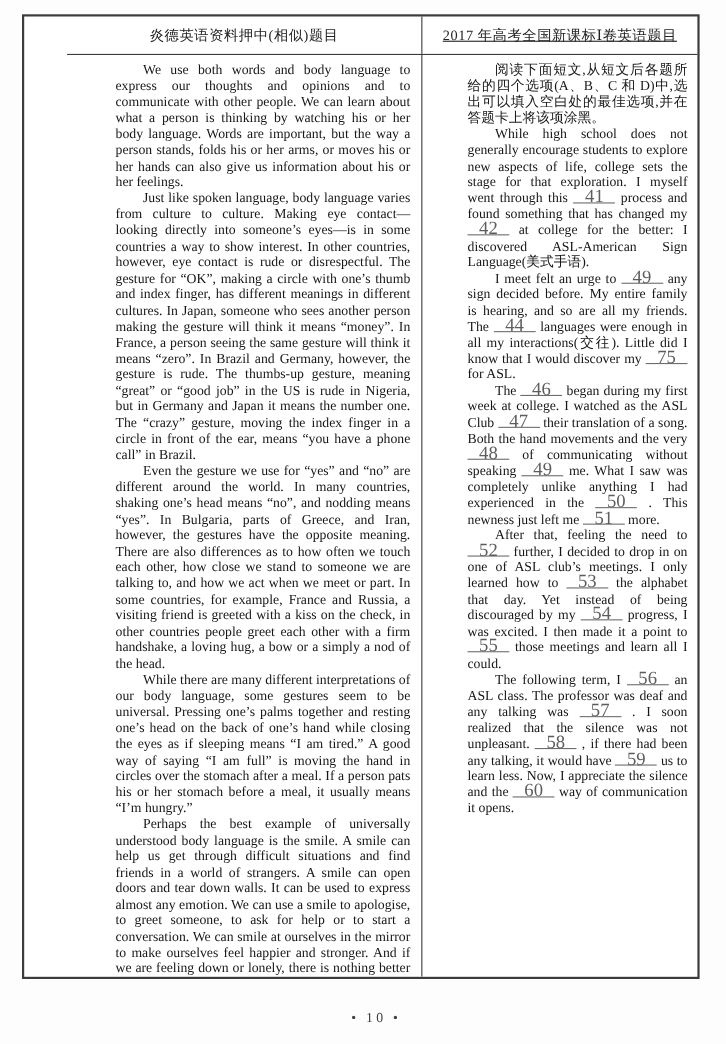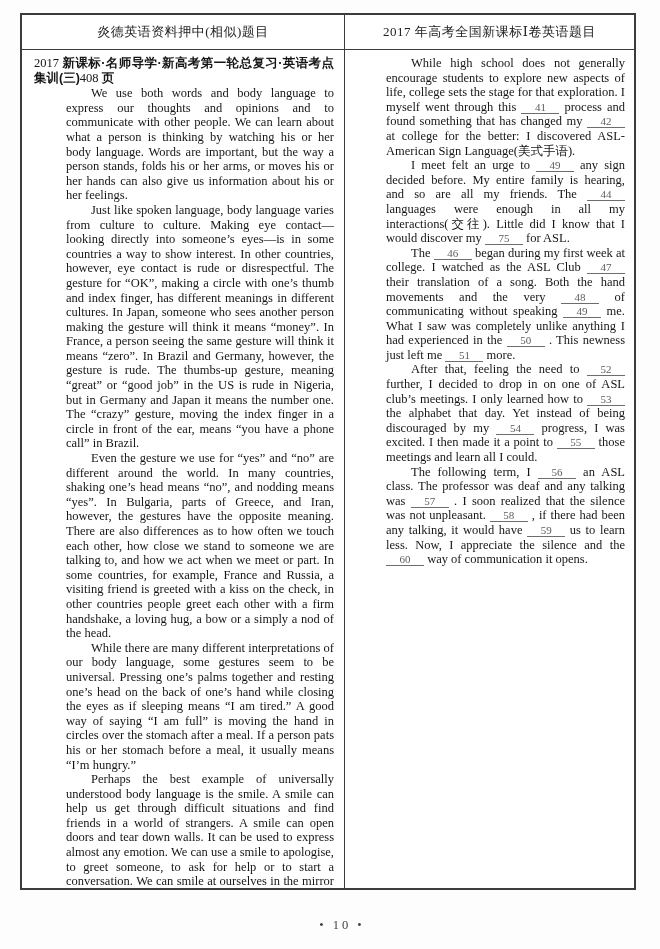--- a/index.html
+++ b/index.html
@@ -8,31 +8,31 @@
     width:660px; height:949px; position:relative;
     font-family:"Liberation Serif","DejaVu Serif",serif;
     color:#1b1b1b;
     -webkit-font-smoothing:antialiased;
   }
   .sheet { position:absolute; inset:0; background:#fdfdfd; }
 
   .doc-table {
     position:absolute; left:20px; top:13px; width:616px; height:877px;
     border:2px solid #3c3c3c; background:#fff;
-    display:flex; flex-direction:column;
+    display:flex; flex-direction:column;padding-left:39px;
   }
   .doc-header {
     display:flex; height:35px; border-bottom:1.5px solid #3c3c3c; flex:0 0 auto;
   }
   .header-cell {
     display:flex; align-items:center; justify-content:center;
     font-size:13px; color:#222; letter-spacing:0.5px;
   }
   .header-cell.left  { width:323px; border-right:1.5px solid #3c3c3c; }
-  .header-cell.right { flex:1; }
+  .header-cell.right { flex:1;text-decoration:underline; }
 
   .doc-body { display:flex; flex:1; overflow:hidden; }
   .col { overflow:hidden; }
   .col-left  { width:323px; border-right:1.5px solid #3c3c3c; padding:6px 10px 0 12px; }
   .col-right { flex:1; padding:6px 9px 0 9px; }
 
   .title, .para {
     font-size:12.5px; line-height:14.6px; text-align:justify; color:#161616;
   }
   .title { margin-bottom:1px; }
@@ -43,51 +43,51 @@
     font-weight:bold;
   }
   .seg-num  { font-family:"Liberation Serif","DejaVu Serif",serif; font-weight:normal; }
   .seg-kai  { font-style:italic; font-weight:normal; }
   .seg-u    { text-underline-offset:2px; }
 
   .blank {
     display:inline-block; min-width:38px; padding:0 3px;
     text-align:center; text-indent:0;
     border-bottom:1.2px solid #6d6d6d;
-    font-size:11px; line-height:11px; color:#5d5d5d;
+    font-size:17px; line-height:11px; color:#5d5d5d;
     vertical-align:baseline;
   }
 
   .page-number {
     position:absolute; left:12px; top:918px; width:100%;
     text-align:center; font-size:12.5px; color:#3f3f3f; letter-spacing:3px;
   }
 </style>
 </head>
 <body>
 
 <div class="sheet">
   <div class="doc-table">
     <div class="doc-header">
       <div class="header-cell left">炎德英语资料押中(相似)题目</div>
       <div class="header-cell right">2017 年高考全国新课标Ⅰ卷英语题目</div>
     </div>
     <div class="doc-body">
       <div class="col col-left">
-        <p class="title"><span class="seg-num">2017 </span><span class="seg-bold">新课标·名师导学·新高考第一轮总复习·英语考点集训(三)</span><span class="seg-num">408 </span><span class="seg-bold">页</span></p>
         <div>
             <p class="para"><span>We use both words and body language to express our thoughts and opinions and to communicate with other people. We can learn about what a person is thinking by watching his or her body language. Words are important, but the way a person stands, folds his or her arms, or moves his or her hands can also give us information about his or her feelings.</span></p>
             <p class="para"><span>Just like spoken language, body language varies from culture to culture. Making eye contact—looking directly into someone’s eyes—is in some countries a way to show interest. In other countries, however, eye contact is rude or disrespectful. The gesture for “OK”, making a circle with one’s thumb and index finger, has different meanings in different cultures. In Japan, someone who sees another person making the gesture will think it means “money”. In France, a person seeing the same gesture will think it means “zero”. In Brazil and Germany, however, the gesture is rude. The thumbs-up gesture, meaning “great” or “good job” in the US is rude in Nigeria, but in Germany and Japan it means the number one. The “crazy” gesture, moving the index finger in a circle in front of the ear, means “you have a phone call” in Brazil.</span></p>
             <p class="para"><span>Even the gesture we use for “yes” and “no” are different around the world. In many countries, shaking one’s head means “no”, and nodding means “yes”. In Bulgaria, parts of Greece, and Iran, however, the gestures have the opposite meaning. There are also differences as to how often we touch each other, how close we stand to someone we are talking to, and how we act when we meet or part. In some countries, for example, France and Russia, a visiting friend is greeted with a kiss on the check, in other countries people greet each other with a firm handshake, a loving hug, a bow or a simply a nod of the head.</span></p>
             <p class="para"><span>While there are many different interpretations of our body language, some gestures seem to be </span><span class="seg-u">universal</span><span>. Pressing one’s palms together and resting one’s head on the back of one’s hand while closing the eyes as if sleeping means “I am tired.” A good way of saying “I am full” is moving the hand in circles over the stomach after a meal. If a person pats his or her stomach before a meal, it usually means “I’m hungry.”</span></p>
             <p class="para"><span>Perhaps the best example of universally understood body language is the smile. A smile can help us get through difficult situations and find friends in a world of strangers. A smile can open doors and tear down walls. It can be used to express almost any emotion. We can use a smile to apologise, to greet someone, to ask for help or to start a conversation. We can smile at ourselves in the mirror to make ourselves feel happier and stronger. And if we are feeling down or lonely, there is nothing better than to see the smiling face of a good friend.</span></p>
           </div>
       </div>
       <div class="col col-right">
         <div>
+            <p class="para"><span>阅读下面短文,从短文后各题所给的四个选项(A、B、C 和 D)中,选出可以填入空白处的最佳选项,并在答题卡上将该项涂黑。</span></p>
             <p class="para"><span>While high school does not generally encourage students to explore new aspects of life, college sets the stage for that exploration. I myself went through this </span><span class="blank">41</span><span> process and found something that has changed my </span><span class="blank">42</span><span> at college for the better: I discovered ASL-American Sign Language(美式手语).</span></p>
             <p class="para"><span>I meet felt an urge to </span><span class="blank">49</span><span> any sign decided before. My entire family is hearing, and so are all my friends. The </span><span class="blank">44</span><span> languages were enough in all my interactions(交往). Little did I know that I would discover my </span><span class="blank">75</span><span> for ASL.</span></p>
             <p class="para"><span>The </span><span class="blank">46</span><span> began during my first week at college. I watched as the ASL Club </span><span class="blank">47</span><span> their translation of a song. Both the hand movements and the very </span><span class="blank">48</span><span> of communicating without speaking </span><span class="blank">49</span><span> me. What I saw was completely unlike anything I had experienced in the </span><span class="blank">50</span><span> . This newness just left me </span><span class="blank">51</span><span> more.</span></p>
             <p class="para"><span>After that, feeling the need to </span><span class="blank">52</span><span> further, I decided to drop in on one of ASL club’s meetings. I only learned how to </span><span class="blank">53</span><span> the alphabet that day. Yet instead of being discouraged by my </span><span class="blank">54</span><span> progress, I was excited. I then made it a point to </span><span class="blank">55</span><span> those meetings and learn all I could.</span></p>
             <p class="para"><span>The following term, I </span><span class="blank">56</span><span> an ASL class. The professor was deaf and any talking was </span><span class="blank">57</span><span> . I soon realized that the silence was not unpleasant. </span><span class="blank">58</span><span> , if there had been any talking, it would have </span><span class="blank">59</span><span> us to learn less. Now, I appreciate the silence and the </span><span class="blank">60</span><span> way of communication it opens.</span></p>
           </div>
       </div>
     </div>
   </div>
   <div class="page-number">• 10 •</div>

